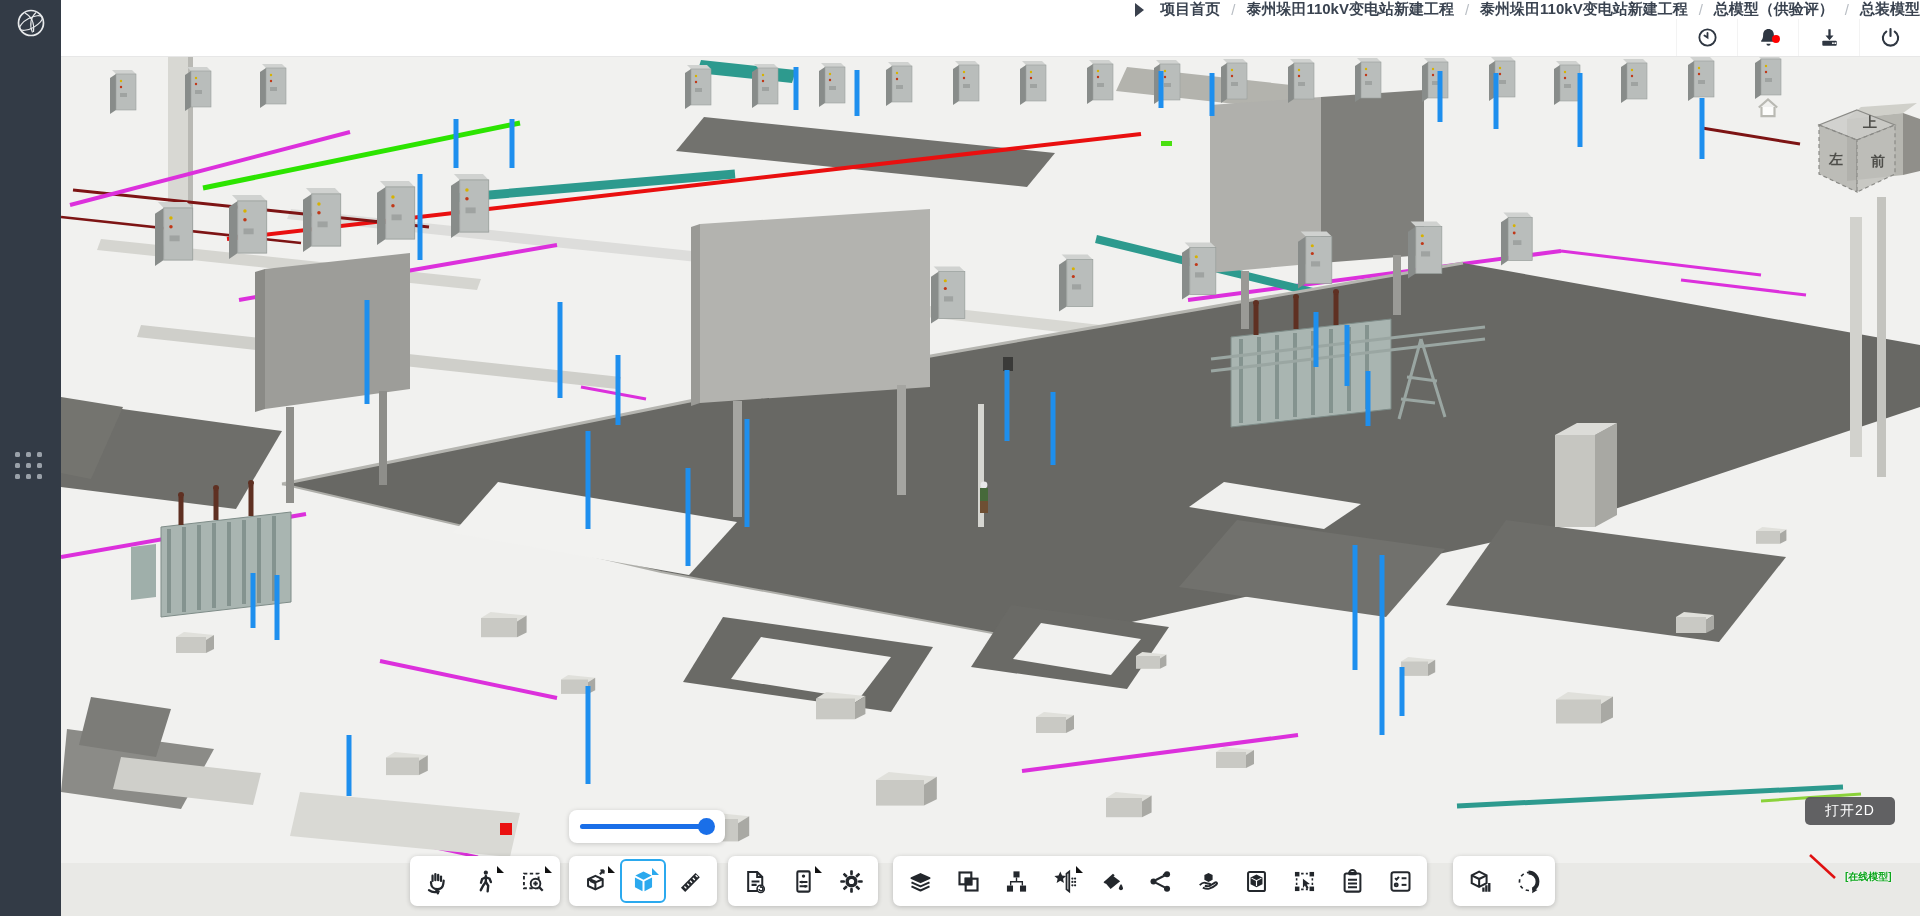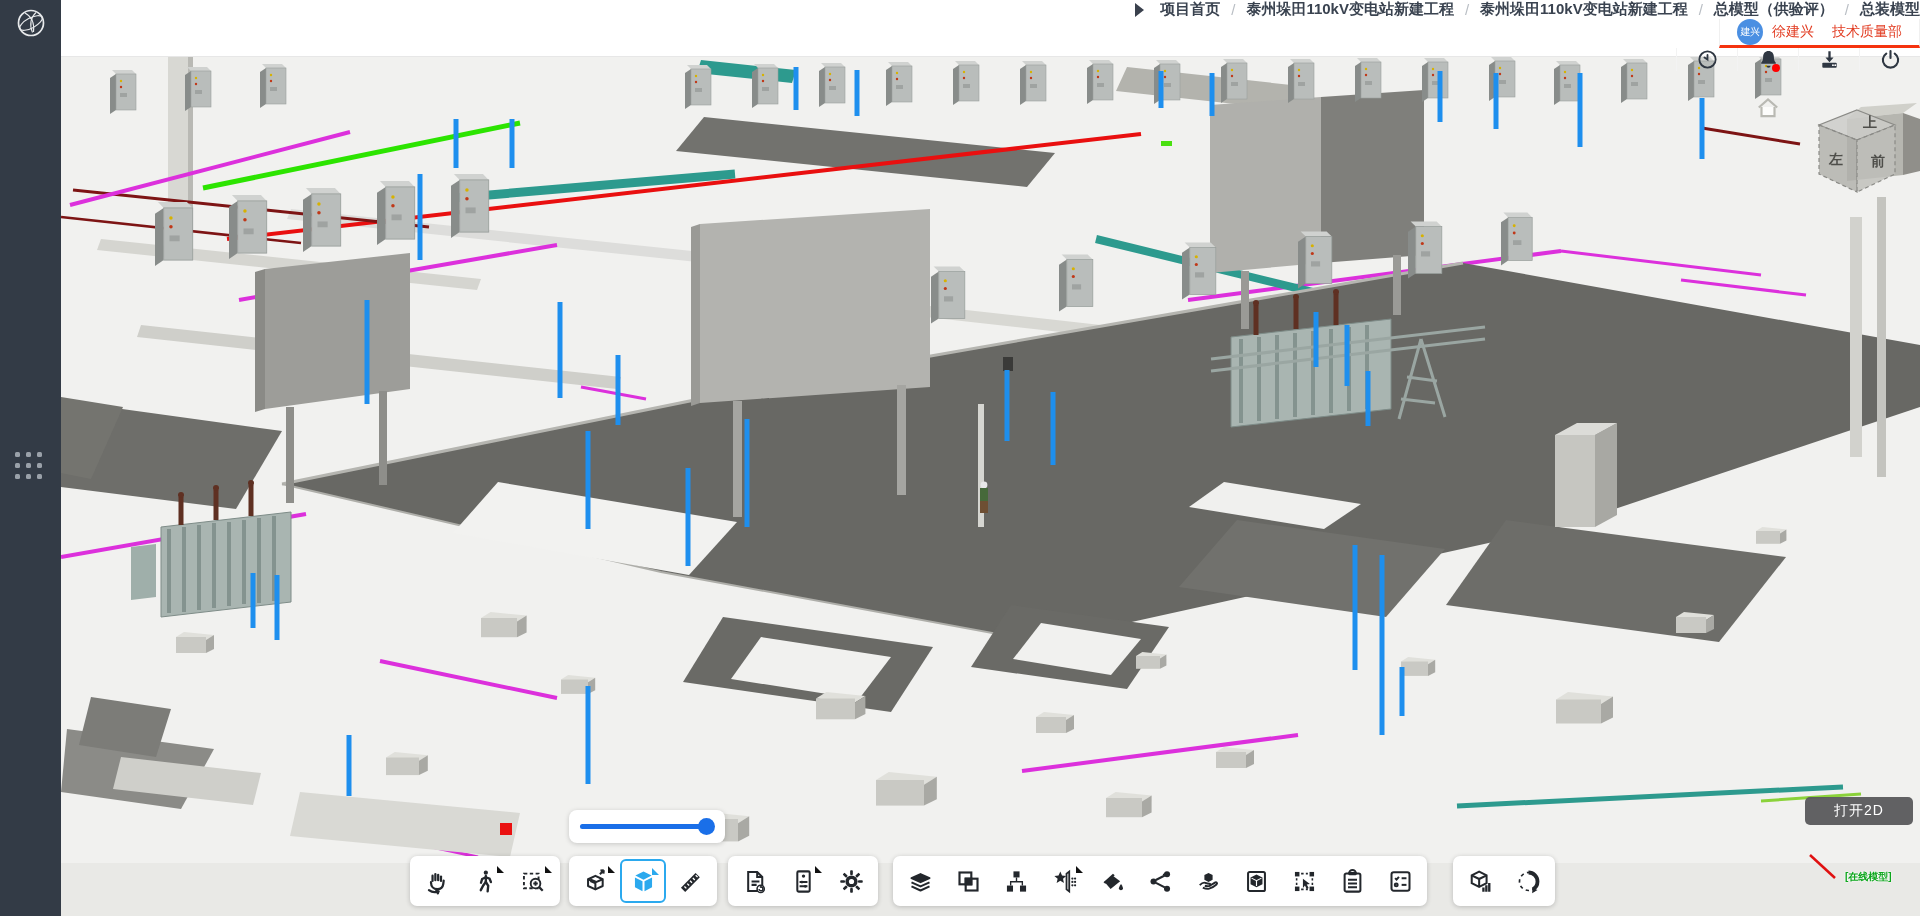--- a/index.html
+++ b/index.html
@@ -32,21 +32,21 @@
   .badge{position:absolute;top:16px;right:18px;width:8px;height:8px;border-radius:50%;background:#ff0000;}
 
   
   .viewport{position:absolute;left:61px;top:57px;width:1859px;height:859px;background:var(--scene-bg);overflow:hidden;}
   .scene{position:absolute;left:0;top:0;width:1859px;height:859px;cursor:grab;}
 
   .home-btn{position:absolute;left:1694px;top:38px;width:26px;height:26px;cursor:pointer;}
   .viewcube{position:absolute;left:1754px;top:51px;width:84px;height:88px;cursor:pointer;}
   .viewcube text{font-size:14px;fill:#4e4e4a;font-weight:bold;}
 
-  .open2d{position:absolute;left:1744px;top:740px;width:108px;height:28px;background:rgba(88,89,91,.95);color:#fff;
+  .open2d{position:absolute;left:1744px;top:740px;width:90px;height:28px;background:rgba(88,89,91,.95);color:#fff;
     border:none;border-radius:5px;font-size:14px;font-family:inherit;cursor:pointer;letter-spacing:1px;}
   .annotation{position:absolute;left:1784px;top:813px;font-size:10px;font-weight:bold;color:#0ca61c;
     text-shadow:0 0 2px #fff,0 0 2px #fff;white-space:nowrap;}
 
   
   .slider-box{position:absolute;left:508px;top:753px;width:156px;height:33px;background:#fff;border-radius:8px;
     box-shadow:0 1px 5px rgba(0,0,0,.18);display:flex;align-items:center;padding:0 11px;}
   .slider-track{position:relative;width:100%;height:5px;border-radius:3px;background:#c9ddf8;cursor:pointer;}
   .slider-fill{position:absolute;left:0;top:0;height:5px;border-radius:3px;background:var(--slider-blue);}
   .slider-handle{position:absolute;top:-6px;width:17px;height:17px;border-radius:50%;background:var(--slider-blue);cursor:grab;}
@@ -95,25 +95,20 @@
           <span class="crumb">项目首页</span>
           <span class="sep">/</span>
           <span class="crumb">泰州垛田110kV变电站新建工程</span>
           <span class="sep">/</span>
           <span class="crumb">泰州垛田110kV变电站新建工程</span>
           <span class="sep">/</span>
           <span class="crumb">总模型（供验评）</span>
           <span class="sep">/</span>
           <span class="crumb">总装模型</span>
         </span>
-    </div>
-    <div class="user-block">
-      <span class="avatar">建兴</span>
-      <span class="uname">徐建兴</span>
-      <span class="udept">技术质量部</span>
     </div>
     <div class="hactions">
         <div class="hbtn">
           <span class="hic">
             <svg viewBox="0 0 24 24">
               <g fill="none" stroke="#2f3742" stroke-width="1.9">
                 <circle cx="12" cy="12" r="8.5"></circle>
                 <path d="M12 7.2V12l-3.2-2.1" stroke-linecap="round"></path>
               </g>
             </svg>

